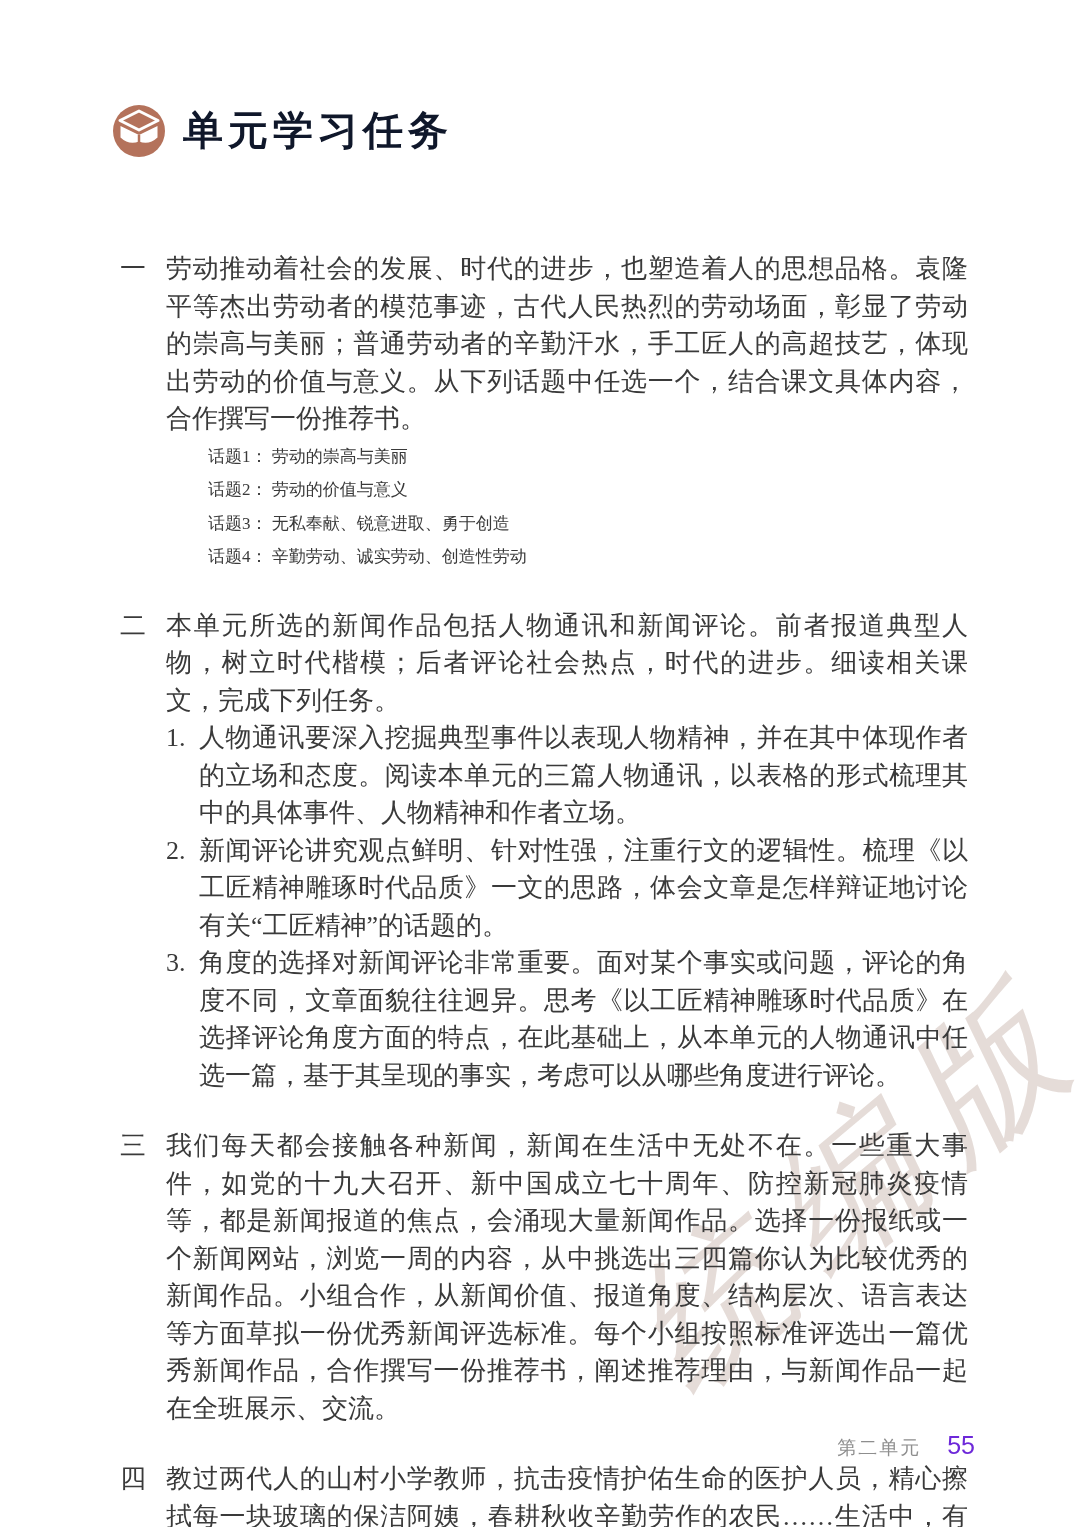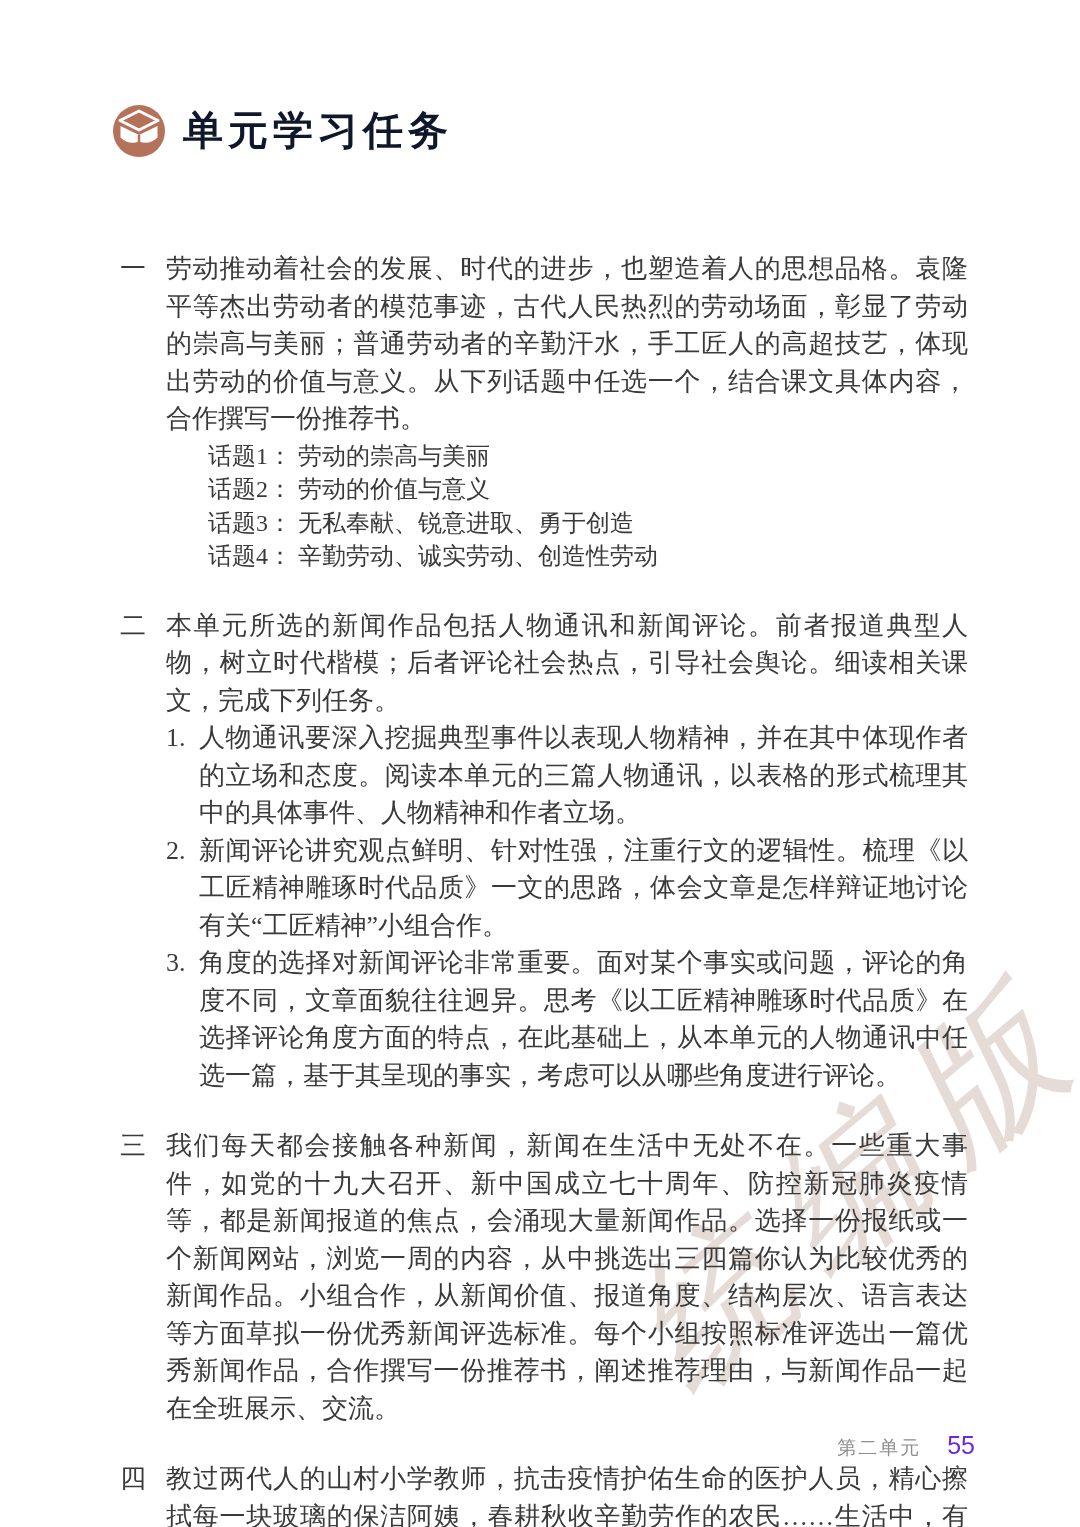--- a/index.html
+++ b/index.html
@@ -49,21 +49,21 @@
     z-index: 1;
   }
   .marker { flex: none; width: 46px; }
   .task-body { flex: 1; min-width: 0; }
   .task-text { margin: 0; text-align: justify; }
 
   .topics {
     list-style: none;
     margin: 2px 0 0 0;
     padding: 0 0 0 42px;
-    font-size: 24px;
+    font-size: 17px;
     line-height: 33.5px;
   }
 
   .subtasks { list-style: none; margin: 0; padding: 0; }
   .subtask { display: flex; }
   .subtask-num { flex: none; width: 33px; }
   .subtask-text { flex: 1; text-align: justify; }
 
   
   .page-footer {
@@ -128,29 +128,29 @@
         <li class="topic">话题2： 劳动的价值与意义</li>
         <li class="topic">话题3： 无私奉献、锐意进取、勇于创造</li>
         <li class="topic">话题4： 辛勤劳动、诚实劳动、创造性劳动</li>
       </ul>
     </div>
   </section>
 
   <section class="task">
     <div class="marker">二</div>
     <div class="task-body">
-      <p class="task-text">本单元所选的新闻作品包括人物通讯和新闻评论。前者报道典型人物，树立时代楷模；后者评论社会热点，引导社会舆论。细读相关课文，完成下列任务。</p>
+      <p class="task-text">本单元所选的新闻作品包括人物通讯和新闻评论。前者报道典型人物，树立时代楷模；后者评论社会热点，时代的进步。细读相关课文，完成下列任务。</p>
       <ol class="subtasks">
         <li class="subtask">
           <span class="subtask-num">1.</span>
           <span class="subtask-text">人物通讯要深入挖掘典型事件以表现人物精神，并在其中体现作者的立场和态度。阅读本单元的三篇人物通讯，以表格的形式梳理其中的具体事件、人物精神和作者立场。</span>
         </li>
         <li class="subtask">
           <span class="subtask-num">2.</span>
-          <span class="subtask-text">新闻评论讲究观点鲜明、针对性强，注重行文的逻辑性。梳理《以工匠精神雕琢时代品质》一文的思路，体会文章是怎样辩证地讨论有关“工匠精神”小组合作。</span>
+          <span class="subtask-text">新闻评论讲究观点鲜明、针对性强，注重行文的逻辑性。梳理《以工匠精神雕琢时代品质》一文的思路，体会文章是怎样辩证地讨论有关“工匠精神”的话题的。</span>
         </li>
         <li class="subtask">
           <span class="subtask-num">3.</span>
           <span class="subtask-text">角度的选择对新闻评论非常重要。面对某个事实或问题，评论的角度不同，文章面貌往往迥异。思考《以工匠精神雕琢时代品质》在选择评论角度方面的特点，在此基础上，从本单元的人物通讯中任选一篇，基于其呈现的事实，考虑可以从哪些角度进行评论。</span>
         </li>
       </ol>
     </div>
   </section>
 
   <section class="task">

